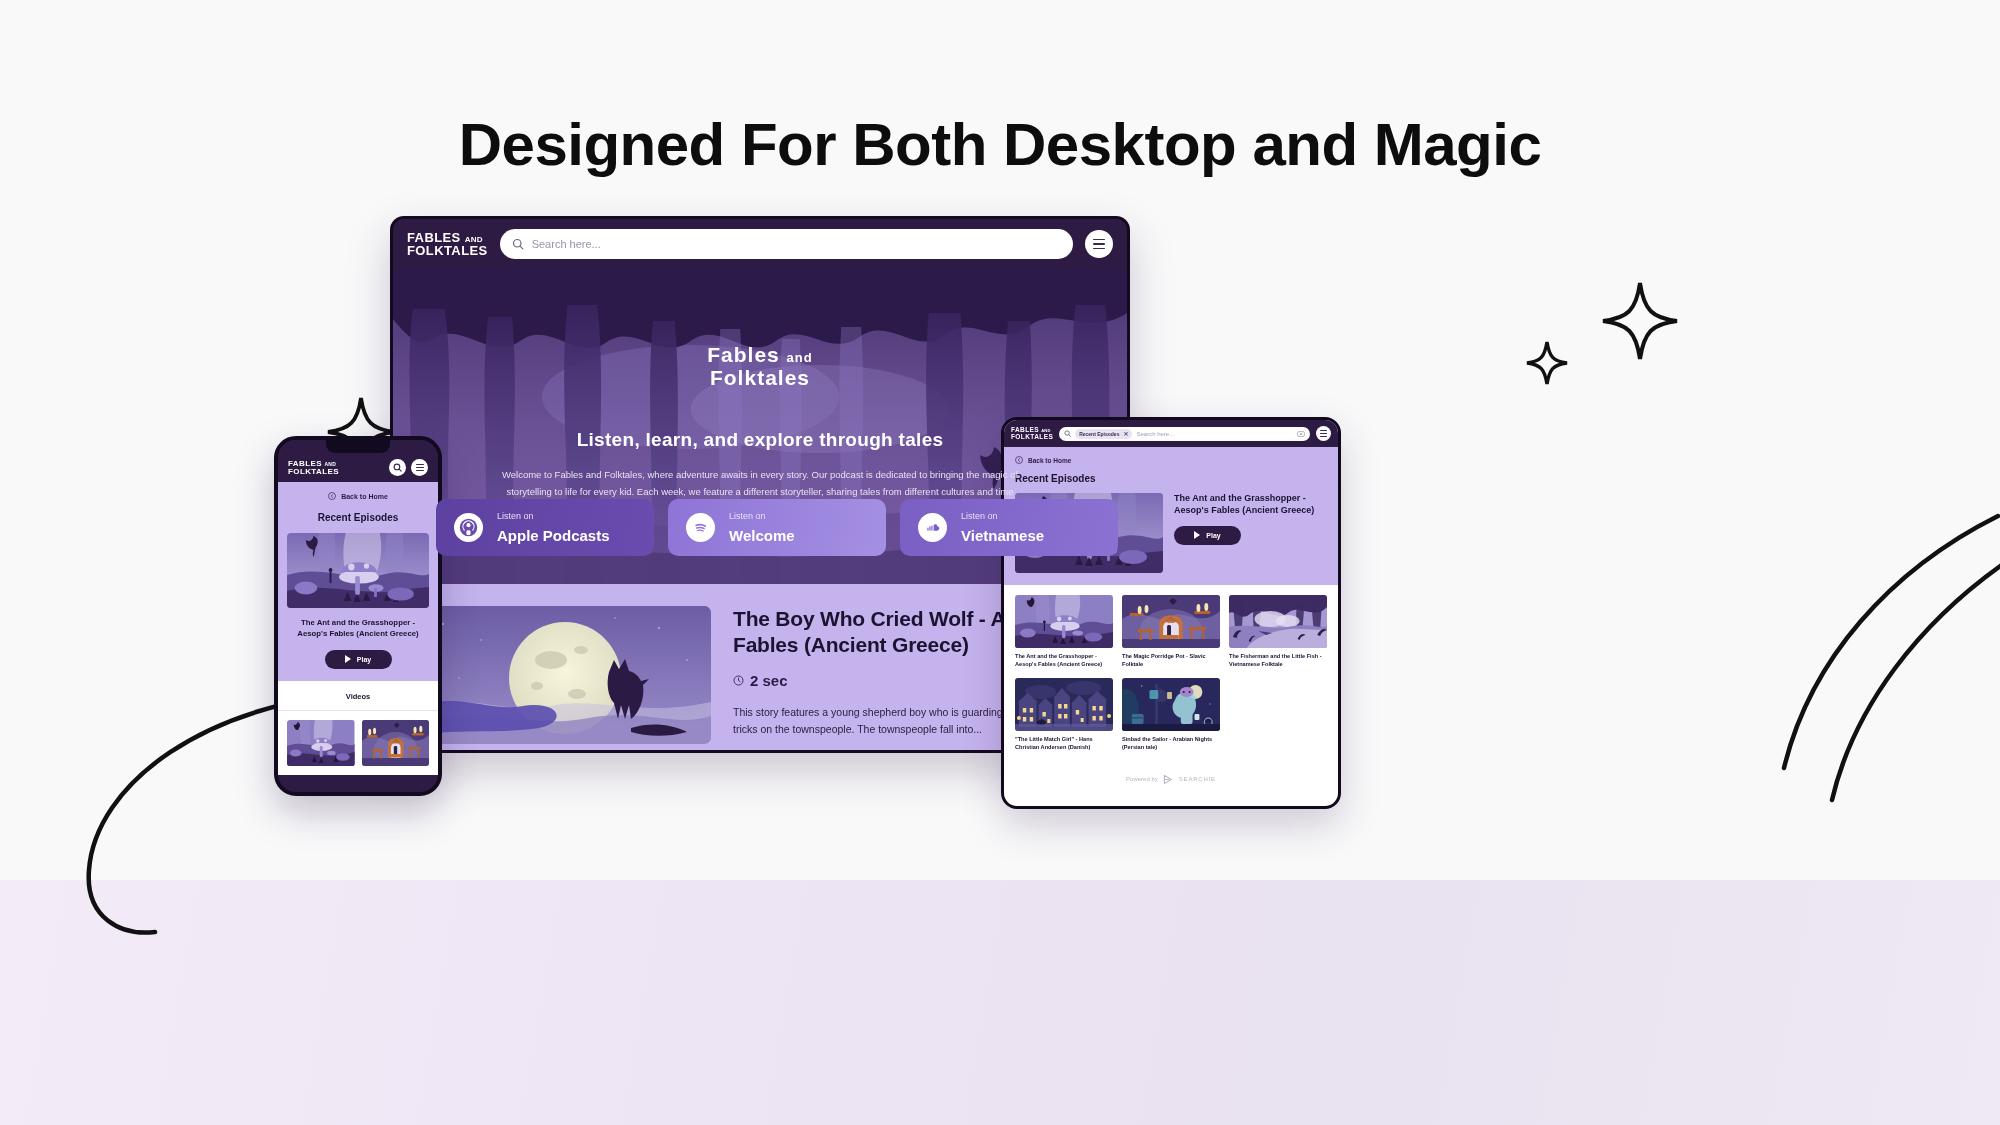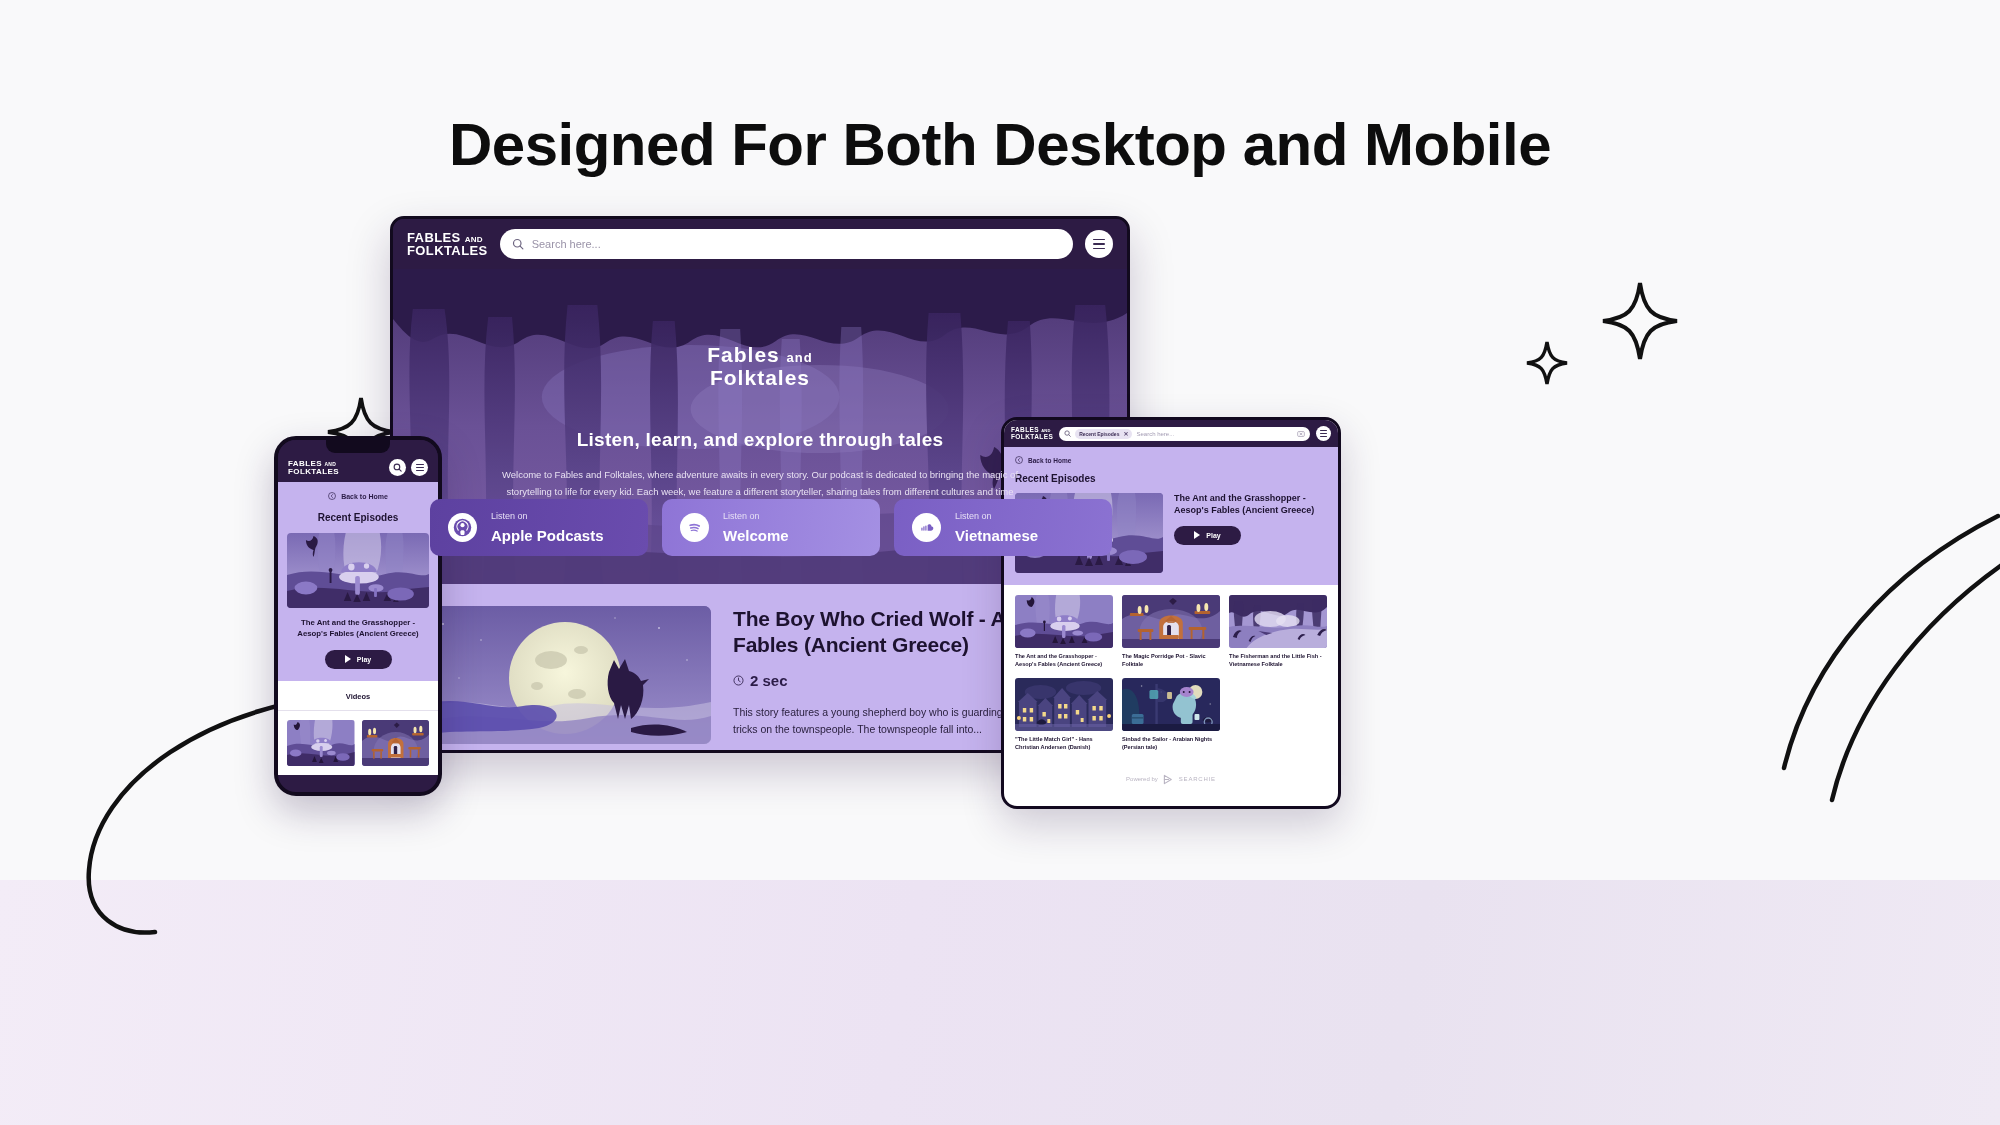--- a/index.html
+++ b/index.html
@@ -79,21 +79,21 @@
   }
   .hero-logo { font-size: 21px; line-height: 1.08; font-weight: 700; letter-spacing: 1px; }
   .hero-logo .sm { font-size: .62em; }
   .hero-tag { margin-top: 40px; font-size: 19px; font-weight: 600; letter-spacing: .3px; }
   .hero-desc {
     margin-top: 16px; width: 530px; font-size: 9.5px; line-height: 1.72;
     color: #e8e1f2;
   }
 
   .listen-row {
-    position: absolute; left: 11px; bottom: 0; width: 100%;
+    position: absolute; left: 17px; bottom: 0; width: 100%;
     display: flex; gap: 14px; padding: 0 26px 28px; z-index: 6;
   }
   .listen-btn {
     flex: 1; height: 57px; border-radius: 10px;
     display: flex; align-items: center; gap: 14px; padding: 0 18px;
     color: #fff;
   }
   .listen-btn.apple { background: linear-gradient(100deg,#5d41a0,#6a4cae); }
   .listen-btn.spotify { background: linear-gradient(100deg,#8e74d6,#a490e3); }
   .listen-btn.soundcloud { background: linear-gradient(100deg,#7a5fc4,#8b72d2); }
@@ -259,21 +259,21 @@
 <svg class="deco" style="left:1600px;top:280px;width:80px;height:82px" viewBox="0 0 80 82">
   <path d="M40 3 C 44 30 52 38 77 41 C 52 44 44 52 40 79 C 36 52 28 44 3 41 C 28 38 36 30 40 3 Z" fill="none" stroke="#111" stroke-width="4"></path>
 </svg>
 <svg class="deco" style="left:1525px;top:340px;width:44px;height:46px" viewBox="0 0 44 46">
   <path d="M22 2 C 24.5 17 28 21 42 23 C 28 25 24.5 29 22 44 C 19.5 29 16 25 2 23 C 16 21 19.5 17 22 2 Z" fill="none" stroke="#111" stroke-width="3.4"></path>
 </svg>
 <svg class="deco" style="left:325px;top:395px;width:72px;height:74px" viewBox="0 0 72 74">
   <path d="M36 3 C 39.5 27 47 34 69 37 C 47 40 39.5 47 36 71 C 32.5 47 25 40 3 37 C 25 34 32.5 27 36 3 Z" fill="none" stroke="#111" stroke-width="3.8"></path>
 </svg>
 
-<h1 class="page-title">Designed For Both Desktop and Mobile</h1>
+<h1 class="page-title">Designed For Both Desktop and Magic</h1>
 
 <div id="desktop">
 
   <div class="topbar">
     <div class="logo">
       <span>Fables</span>
       <span class="sm">and</span><br>
       <span>Folktales</span>
     </div>
 

